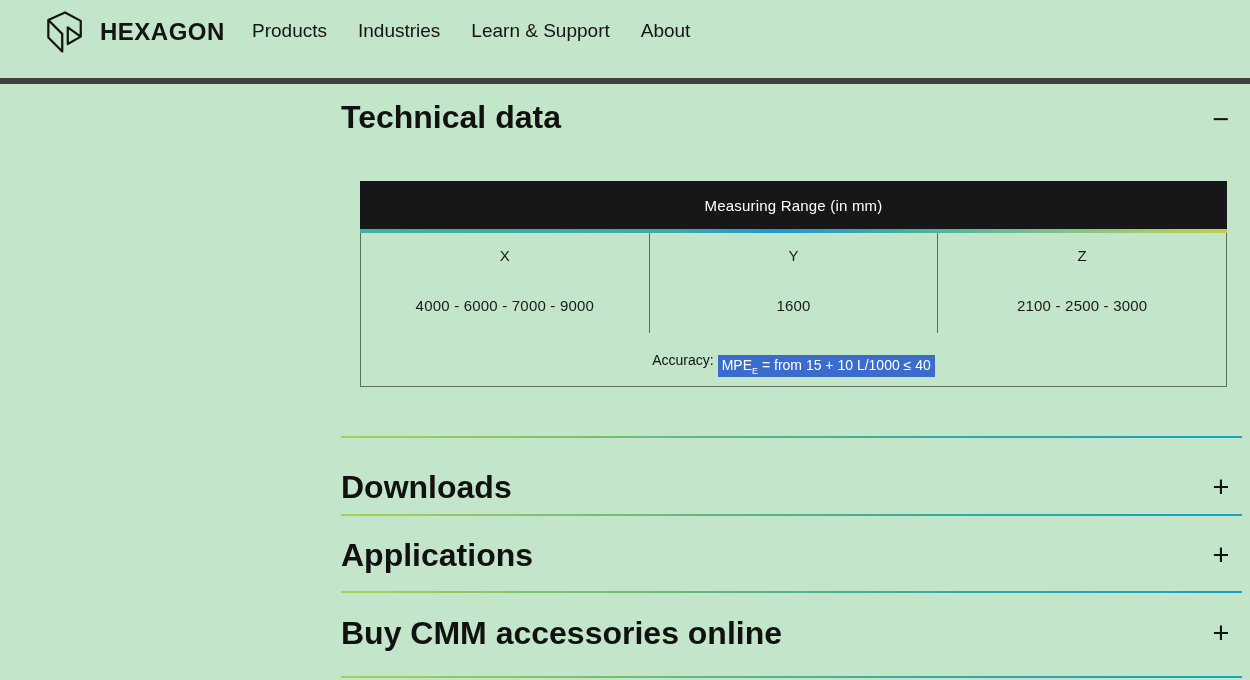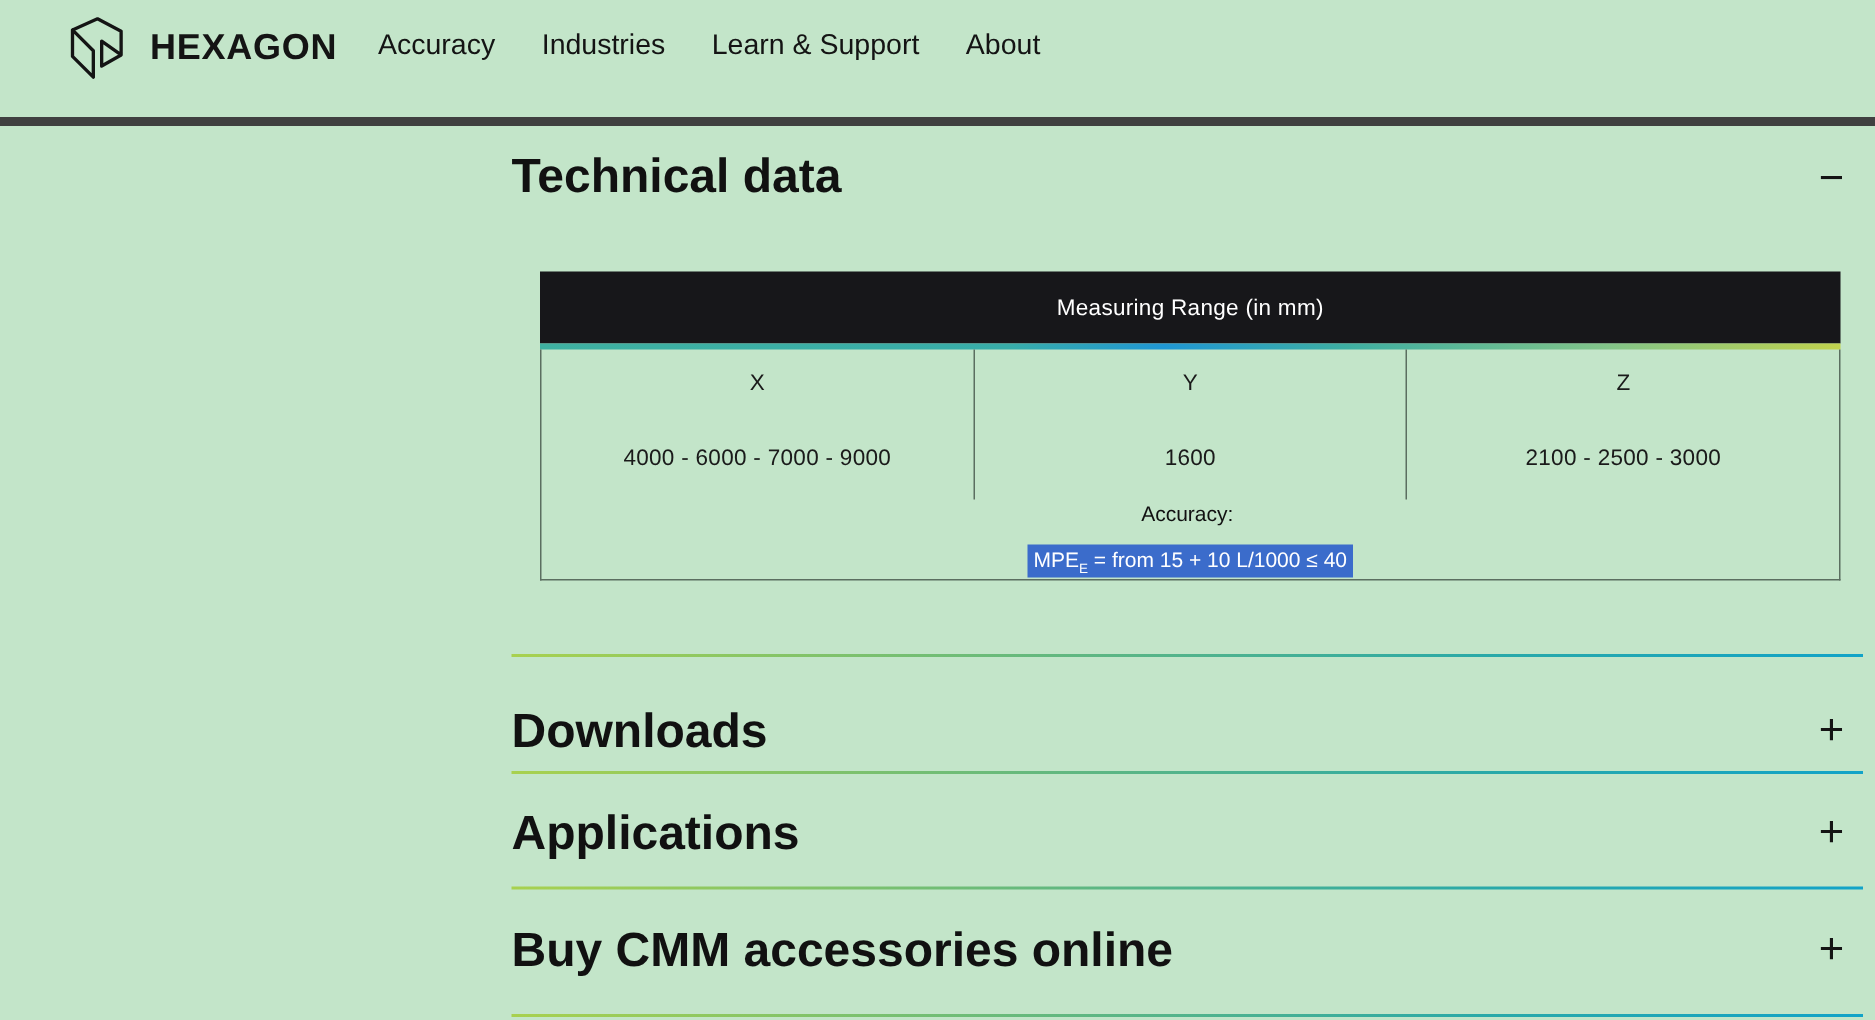--- a/index.html
+++ b/index.html
@@ -25,21 +25,21 @@
   .tbl-header { height:48px; background:#17171a; color:#fff; display:flex; align-items:center; justify-content:center;
                 font-size:15px; font-weight:400; letter-spacing:0.2px; }
   .tbl-gradient { height:4px;
     background:linear-gradient(90deg,#3fb1a1 0%,#38ada9 36%,#1f97d4 48%,#3eafa2 62%,#82c489 82%,#c0d24d 100%); }
   .tbl-body { border:1px solid #5b6e60; border-top:none; }
   .tbl-cols { display:flex; height:100px; }
   .tbl-col { flex:1 1 0; text-align:center; padding-top:14px; }
   .tbl-col + .tbl-col { border-left:1px solid #5b6e60; }
   .axis-label { font-size:15px; color:#1a1a1a; }
   .axis-range { margin-top:33px; font-size:15px; color:#1a1a1a; letter-spacing:0.2px; }
-  .tbl-accuracy { height:53px; display:flex; align-items:center; justify-content:center; font-size:14px; color:#111;flex-direction:column; }
+  .tbl-accuracy { height:53px; display:flex; align-items:center; justify-content:center; font-size:14px; color:#111; }
   .acc-label { margin-right:4px; }
   .acc-highlight { background:#3b6ccb; color:#fff; padding:2px 4px; font-weight:500; white-space:pre;margin-top:13px; }
   .acc-highlight sub { font-size:9px; }
 
   
   .divider { position:absolute; left:341px; width:901px; height:2px;
     background:linear-gradient(90deg,#a8d14f 0%,#63b87f 40%,#2aa9a8 72%,#12a3c8 100%); }
   .accordion-row { position:absolute; left:341px; width:901px; height:30px; cursor:pointer; }
   .accordion-row .sec-heading { left:0; top:0; position:absolute; }
   .accordion-row .toggle-btn { left:862px; top:0; }
@@ -53,21 +53,21 @@
     <div class="brand">
       <span>
         <svg width="50" height="48" viewBox="0 0 54 50" fill="none" stroke="#141414" stroke-width="2.4" stroke-linejoin="round">
           <path d="M9 12 L27 4 L44 13 L44 30 L30 38 L30 20 L44 30"></path>
           <path d="M9 12 L9 31 L24 46 L24 27 Z"></path>
         </svg>
       </span>
       <span class="brand-word">HEXAGON</span>
     </div>
     <div class="nav-links">
-      <span class="nav-link">Accuracy</span>
+      <span class="nav-link">Products</span>
       <span class="nav-link">Industries</span>
       <span class="nav-link">Learn &amp; Support</span>
       <span class="nav-link">About</span>
     </div>
   </div>
 
   <div class="sec-heading" style="top:102px;">Technical data</div>
   <div class="toggle-btn" style="top:104px;">−</div>
 
   <div class="cmm-table">

